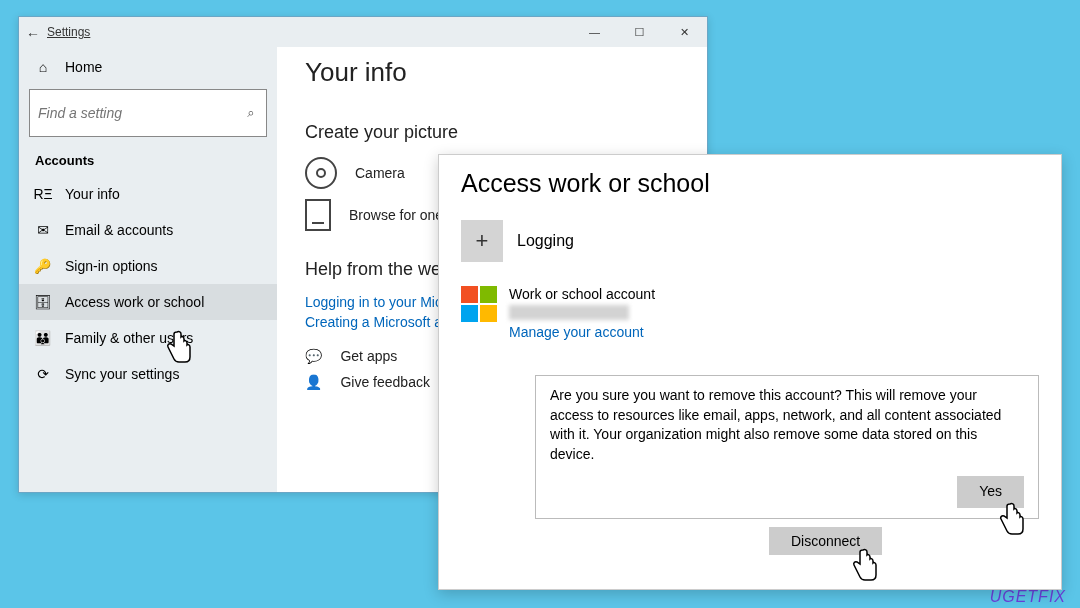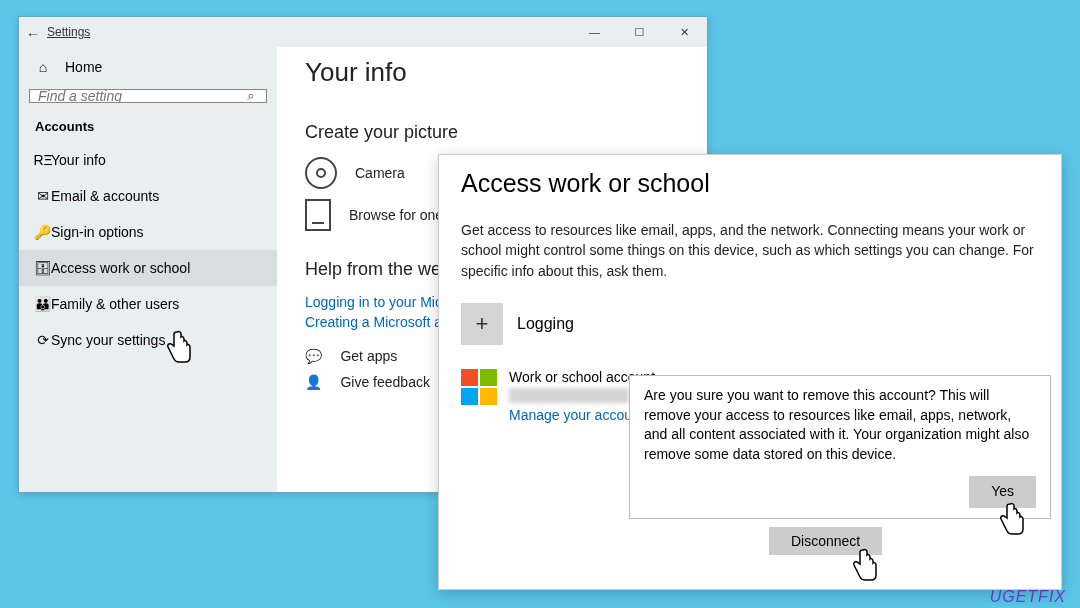--- a/index.html
+++ b/index.html
@@ -11,25 +11,25 @@
 }
 .titlebar { height: 30px; display: flex; align-items: center; background: #e9eef1; }
 .tb-back { width: 28px; text-align: center; font-size: 14px; color: #333; }
 .tb-title { font-size: 12px; color: #333; flex: 1; text-decoration: underline; }
 .tb-ctrls { display: flex; }
 .tb-btn { width: 45px; height: 30px; display: flex; align-items: center; justify-content: center; font-size: 11px; color: #333; }
 
 .win1-body { display: flex; height: calc(100% - 30px); }
 .sidebar { width: 258px; background: #e9eef1; display: flex; flex-direction: column; }
 .home { display:flex; align-items:center; gap:14px; padding: 12px 16px; font-size: 14px; }
-.search { margin: 2px 10px 12px; height: 14px; display:flex; border:1px solid #888; background:#fff; }
+.search { margin: 2px 10px 12px; height: 48px; display:flex; border:1px solid #888; background:#fff; }
 .search input { flex:1; border:0; outline:0; padding:0 8px; font-size:14px; font-style: italic; color: #999; }
 .search .sicon { width: 30px; display:flex; align-items:center; justify-content:center; color:#555; font-size:13px; }
 .catlabel { padding: 4px 16px 8px; font-size: 13px; font-weight: 600; }
-.nav-item { display:flex; align-items:center; padding: 10px 16px; font-size:14px; }
+.nav-item { display:flex; align-items:center; gap:14px; padding: 10px 16px; font-size:14px; }
 .nav-item.sel { background: #d8dde0; }
 .nav-icon { width: 16px; height:16px; display:flex; align-items:center; justify-content:center; font-size:14px; }
 
 .main { flex:1; padding: 10px 28px; color: #222; }
 .h1 { font-size: 26px; font-weight: 400; margin-bottom: 34px; }
 .h2 { font-size: 18px; font-weight: 400; margin: 12px 0 14px; }
 .row { display:flex; align-items:center; gap: 18px; margin: 10px 0; font-size: 14px; }
 .circ-icon { width: 32px; height:32px; border:2px solid #444; border-radius:50%; position:relative; }
 .circ-icon:after { content:""; position:absolute; inset:9px; border:2px solid #444; border-radius:50%; }
 .rect-icon { width: 26px; height:32px; border:2px solid #444; position:relative; }
@@ -48,21 +48,21 @@
 .connect-btn { width: 42px; height: 42px; background: #d4d4d4; display:flex; align-items:center; justify-content:center; font-size: 22px; color:#333; }
 .acct { display:flex; gap: 12px; align-items:flex-start; }
 .mslogo { width: 36px; height: 36px; display:grid; grid-template-columns:1fr 1fr; grid-template-rows:1fr 1fr; gap:2px; }
 .mslogo div:nth-child(1){background:#f25022}.mslogo div:nth-child(2){background:#7fba00}
 .mslogo div:nth-child(3){background:#00a4ef}.mslogo div:nth-child(4){background:#ffb900}
 .acct-text { font-size: 14px; }
 .acct-blurred { width: 120px; height: 15px; background: #d3d3d3; margin: 3px 0 4px; filter: blur(2px); }
 .link2 { color: #0066bb; font-size: 14px; }
 
 .popup {
-  position:absolute; top: 220px; right: 10px; width: 422px; background:#fff;
+  position:absolute; top: 220px; right: 22px; width: 504px; background:#fff;
   border:1px solid #bbb; padding: 10px 14px 10px; font-size:14px; line-height:1.4;
 }
 .popup-actions { text-align: right; margin-top: 12px; }
 .gbtn { display:inline-block; padding: 6px 22px; background:#ccc; font-size:14px; }
 
 .disconnect { position:absolute; left: 330px; top: 372px; }
 
 .cursor-hand { position: absolute; width: 32px; height: 40px; pointer-events:none; z-index: 50; }
 .cursor-hand svg { display:block; }
 
@@ -141,21 +141,20 @@
         <span>👤</span>
         <span>Give feedback</span>
       </div>
     </div>
   </div>
 </div>
 
 <div class="win2">
   <div class="win2-inner">
     <div class="w2-title">Access work or school</div>
-    <div class="w2-desc">Get access to resources like email, apps, and the network. Connecting means your work or school might control some things on this device, such as which settings you can change. For specific info about this, ask them.</div>
     <div class="connect">
       <div class="connect-btn">+</div>
       <span>Logging</span>
     </div>
     <div class="acct">
       <div class="mslogo">
           <div></div>
           <div></div>
           <div></div>
           <div></div>

